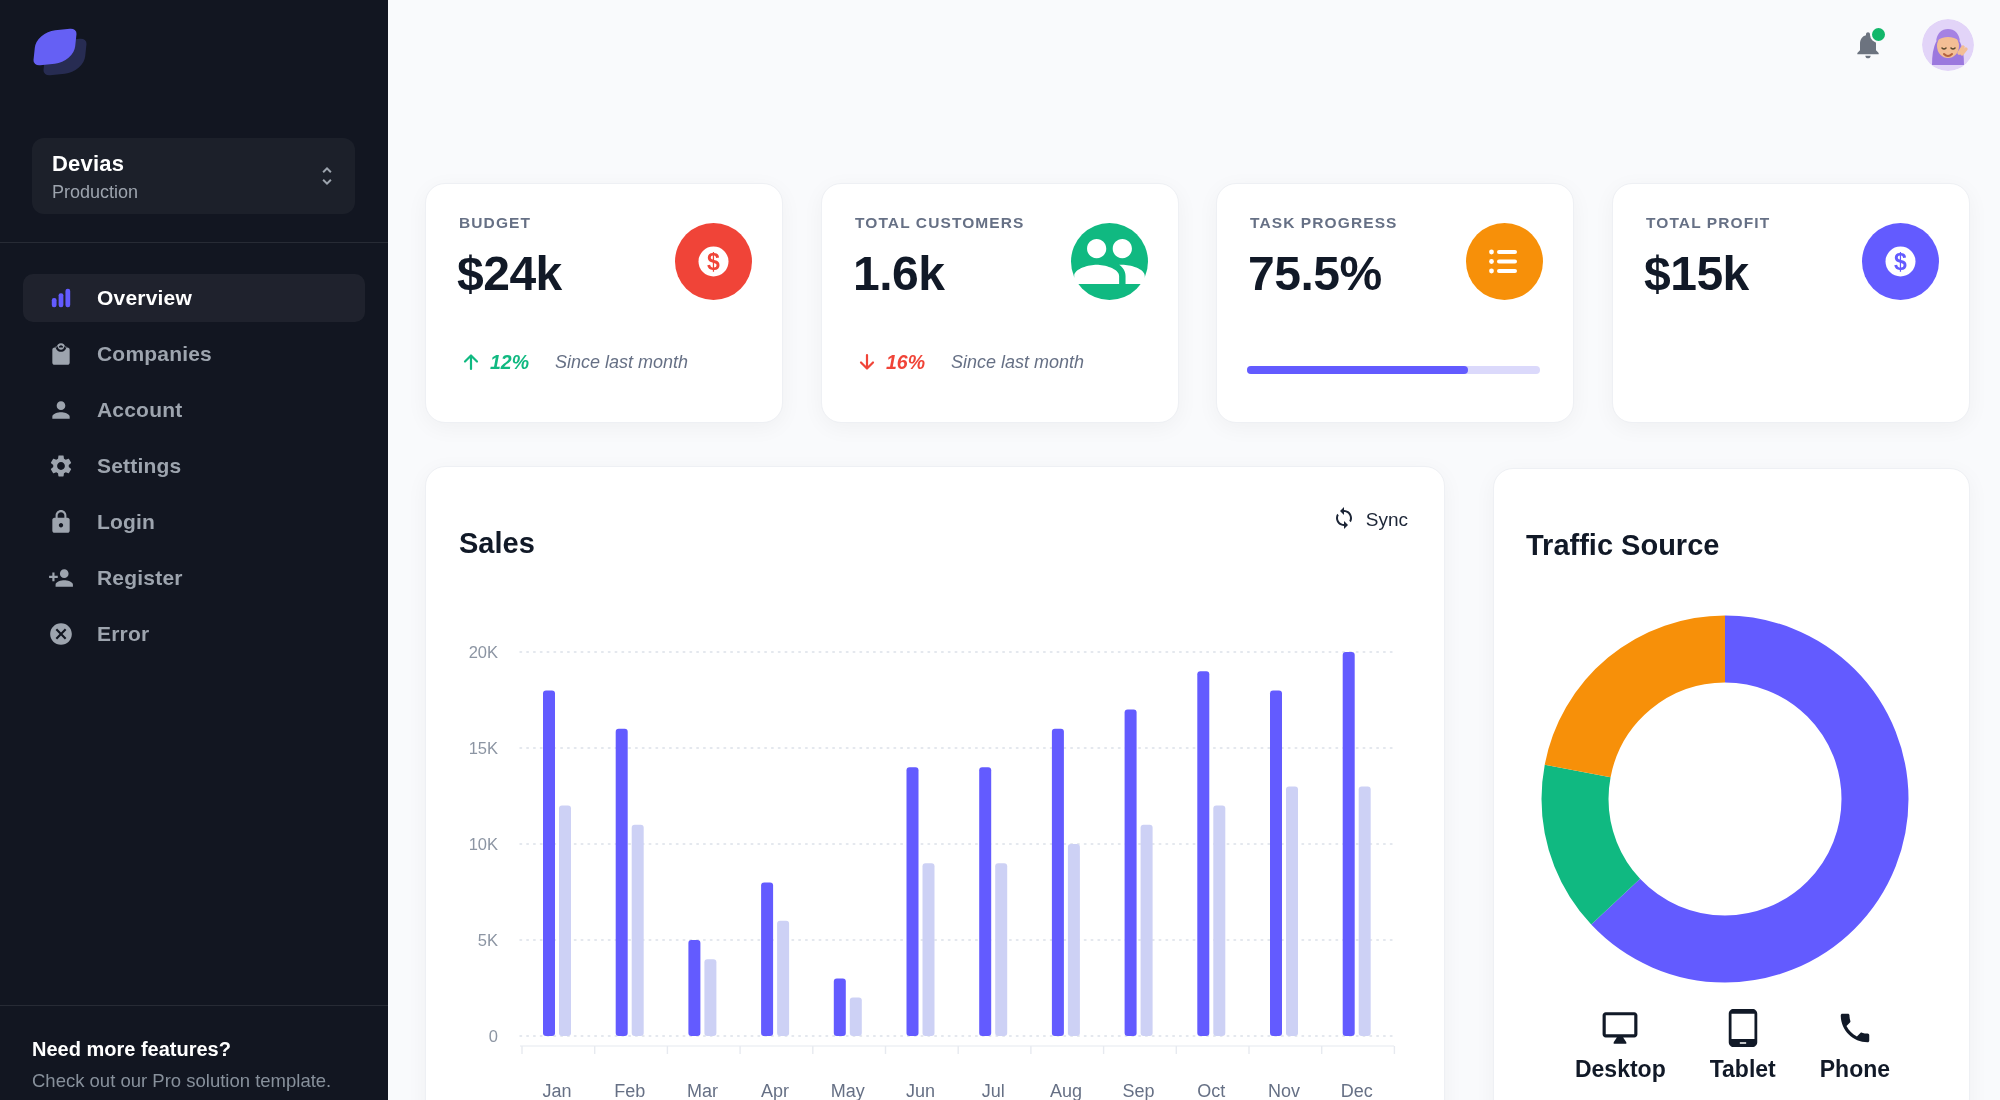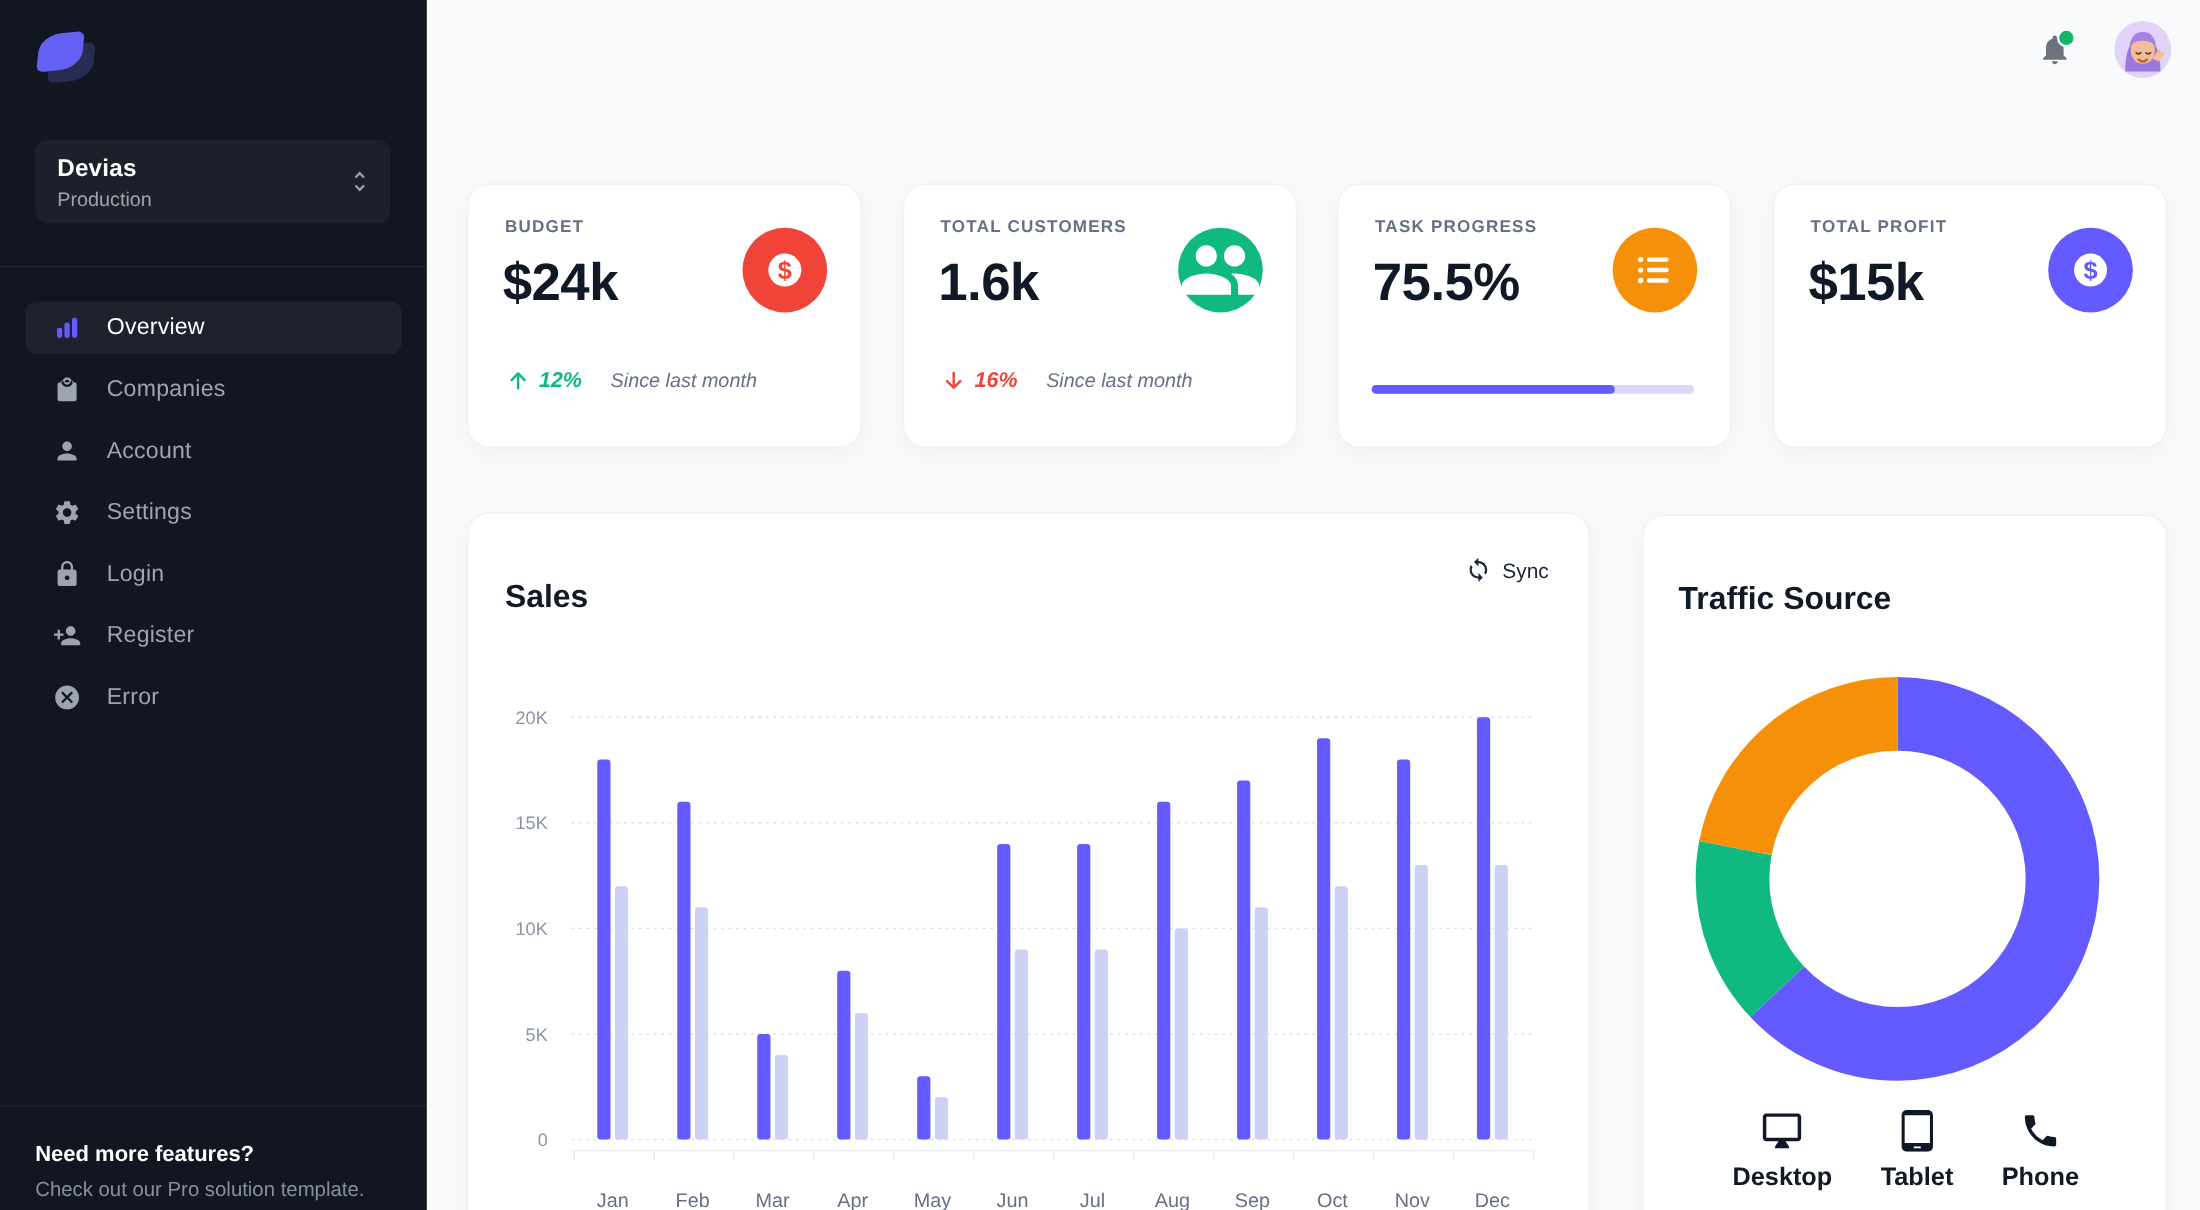--- a/index.html
+++ b/index.html
@@ -7,34 +7,34 @@
         font-family:"Liberation Sans",sans-serif;color:#111927;}
 
   
   .sidebar{position:absolute;left:0;top:0;width:388px;height:1100px;background:#121621;}
   .logo{position:absolute;left:33px;top:28px;width:64px;height:58px;}
   .logo-back,.logo-front{position:absolute;width:40px;height:34px;border-radius:46% 18% 46% 18%;
         transform:skewX(-12deg) rotate(-6deg);}
   .logo-back{left:12px;top:12px;background:#272C52;}
   .logo-front{left:2px;top:2px;background:#6560F4;}
 
-  .workspace{position:absolute;left:32px;top:127px;width:323px;height:76px;box-sizing:border-box;
+  .workspace{position:absolute;left:32px;top:138px;width:323px;height:76px;box-sizing:border-box;
         background:rgba(255,255,255,0.045);border-radius:12px;padding:13px 18px 0 20px;cursor:pointer;}
   .ws-name{font-size:22px;font-weight:700;color:#FFFFFF;letter-spacing:.2px;}
   .ws-env{font-size:18px;color:#9DA4AE;margin-top:5px;}
   .ws-unfold{position:absolute;right:16px;top:26px;width:24px;height:24px;color:#9DA4AE;}
 
   .side-divider{position:absolute;left:0;width:388px;height:0;border-top:1px solid rgba(255,255,255,0.09);}
 
   .nav{position:absolute;left:23px;top:274px;width:342px;}
   .nav-item{display:flex;align-items:center;height:48px;margin-bottom:8px;border-radius:10px;
         color:#9DA4AE;cursor:pointer;}
   .nav-item .nicon{width:26px;height:26px;margin-left:25px;flex:none;}
   .nav-item .nicon svg{width:26px;height:26px;display:block;}
-  .nav-item .nlabel{margin-left:23px;font-size:21px;font-weight:400;letter-spacing:.2px;}
+  .nav-item .nlabel{margin-left:23px;font-size:21px;font-weight:700;letter-spacing:.2px;}
   .nav-item.active{background:rgba(255,255,255,0.055);color:#FFFFFF;}
   .nav-item.active .nicon{color:#635BFF;}
 
   .side-footer-title{position:absolute;left:32px;top:1038px;font-size:20px;font-weight:700;color:#FFFFFF;}
   .side-footer-sub{position:absolute;left:32px;top:1070px;font-size:18.5px;color:#87909B;white-space:nowrap;}
 
   
   .topbar{position:absolute;left:388px;top:0;width:1612px;height:90px;display:flex;align-items:center;
         box-sizing:border-box;padding:0 26px 0 47px;}
   .tb-btn{background:none;border:none;padding:0;cursor:pointer;display:flex;align-items:center;justify-content:center;}
@@ -43,21 +43,21 @@
   .contacts-btn{width:34px;height:34px;color:#6C737F;}
   .bell-wrap{position:relative;width:32px;height:32px;color:#6C737F;}
   .bell-dot{position:absolute;right:-3px;top:-3px;width:13px;height:13px;border-radius:50%;
         border:2px solid #F9FAFC;box-sizing:content-box;}
   .avatar-btn{width:52px;height:52px;border-radius:50%;overflow:hidden;}
 
   
   .card{position:absolute;background:#FFFFFF;border:1px solid #EEF0F4;border-radius:20px;
         box-shadow:0 5px 22px rgba(0,0,0,0.045);box-sizing:border-box;}
 
-  .stat-card{top:167px;width:358px;height:240px;}
+  .stat-card{top:183px;width:358px;height:240px;}
   .stat-label{position:absolute;left:33px;top:30px;font-size:15.5px;font-weight:700;color:#667085;
         letter-spacing:1.1px;}
   .stat-value{position:absolute;left:31px;top:62px;font-size:48px;font-weight:700;color:#111927;letter-spacing:-.5px;}
   .stat-avatar{position:absolute;right:30px;top:39px;width:77px;height:77px;border-radius:50%;
         display:flex;align-items:center;justify-content:center;}
   .stat-avatar svg{width:77px;height:77px;display:block;}
   .stat-trend{position:absolute;left:33px;top:350px;display:flex;align-items:center;font-style:italic;}
   .trend-arrow{width:24px;height:24px;}
   .trend-pct{font-size:19.5px;font-weight:700;margin-left:7px;}
   .trend-caption{font-size:18px;color:#667085;margin-left:26px;}

